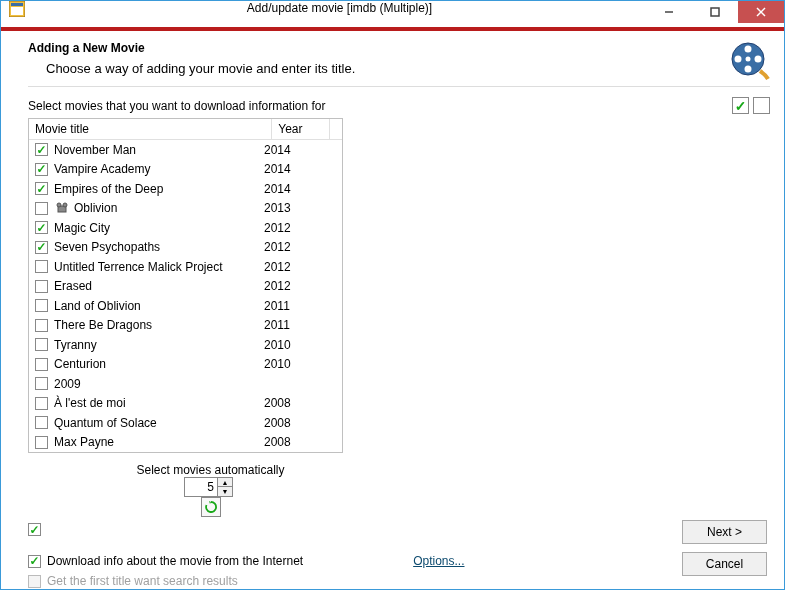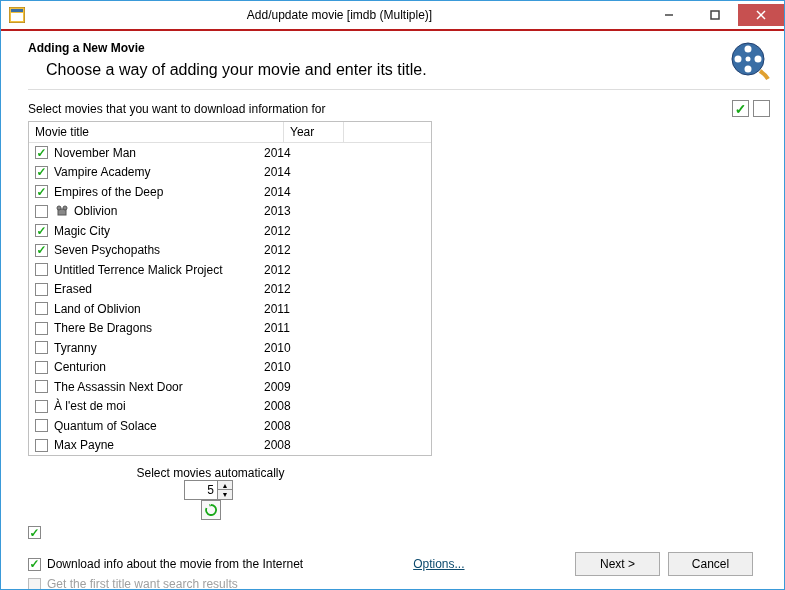--- a/index.html
+++ b/index.html
@@ -1,40 +1,40 @@
 <!DOCTYPE html>
 <html><head>
 <meta charset="utf-8">
 <style>
 * { box-sizing: border-box; margin: 0; padding: 0; }
 body { font-family: "Segoe UI", Tahoma, sans-serif; font-size: 12px; background: #fff; width: 785px; height: 590px; overflow: hidden; border: 1px solid #3a9ad9; }
-.titlebar { height: 30px; background: #fff; display: flex; align-items: center; border-bottom: 2px solid #b91c1c; }
+.titlebar { height: 30px; background: #fff; display: flex; align-items: flex-start; border-bottom: 4px solid #b91c1c; }
 .titlebar .app-icon { width: 16px; height: 16px; margin: 0 8px; }
 .titlebar .title { flex: 1; text-align: center; font-size: 12px; color: #000; }
 .titlebar .win-buttons { display: flex; }
 .titlebar .win-btn { width: 46px; height: 22px; display: flex; align-items: center; justify-content: center; cursor: default; }
 .titlebar .win-btn.close { background: #c75050; color: #fff; }
 .titlebar .win-btn svg { display: block; }
 
 .content { padding: 10px 14px 8px 14px; margin-left: 13px; }
 
 .header-row { display: flex; align-items: flex-start; }
 .header-text { flex: 1; }
 .header-text h1 { font-size: 12px; font-weight: bold; margin-bottom: 6px; }
-.header-text p { font-size: 16px; margin-left: 18px; margin-bottom: 6px; }
+.header-text p { font-size: 13px; margin-left: 18px; margin-bottom: 6px; }
 .header-icon { width: 40px; height: 40px; margin-left: 8px; }
 
 .divider { border: none; border-top: 1px solid #ddd; margin: 4px 0 10px 0; }
 
 .select-row { display: flex; align-items: center; margin-bottom: 4px; }
 .select-row .label { flex: 1; }
 .select-row .cb { width: 17px; height: 17px; border: 1px solid #888; margin-left: 4px; display: flex; align-items: center; justify-content: center; background: #fff; }
 .select-row .cb.checked::after { content: '✓'; color: #18a818; font-weight: bold; font-size: 14px; line-height: 1; }
 
-.table-container { width: 404px; border: 1px solid #c0c0c0; background: #fff; position: relative; }
+.table-container { width: 315px; border: 1px solid #c0c0c0; background: #fff; position: relative; }
 .table-head { display: flex; background: #fff; border-bottom: 1px solid #e0e0e0; }
 .table-head .th { padding: 3px 6px; font-size: 12px; border-right: 1px solid #e0e0e0; }
 .table-head .th.movie { width: 255px; }
 .table-head .th.year { width: 60px; }
 .table-head .th.x { flex: 1; border-right: none; }
 
 .table-body { height: 312px; overflow-y: scroll; overflow-x: hidden; }
 .table-body::-webkit-scrollbar { width: 17px; }
 .table-body::-webkit-scrollbar-track { background: #f0f0f0; }
 .table-body::-webkit-scrollbar-thumb { background: #cdcdcd; border: 1px solid #b0b0b0; }
@@ -57,21 +57,21 @@
 .spinner .arrows div:first-child { border-bottom: 1px solid #888; }
 .refresh-btn { width: 20px; height: 20px; border: 1px solid #888; background: #f8f8f8; display: inline-flex; align-items: center; justify-content: center; color: #18a818; font-size: 12px; cursor: pointer; }
 
 .opt-row { display: flex; align-items: center; margin-top: 6px; }
 .opt-row .cb { width: 13px; height: 13px; border: 1px solid #888; margin-right: 6px; display: inline-flex; align-items: center; justify-content: center; flex-shrink: 0; background: #fff; }
 .opt-row .cb.checked::after { content: '✓'; color: #18a818; font-weight: bold; font-size: 12px; line-height: 1; }
 .opt-row .cb.disabled { border-color: #bbb; background: #f4f4f4; }
 .opt-row.disabled { color: #a0a0a0; }
 .opt-row .link { color: #0c4a6e; text-decoration: underline; margin-left: 110px; cursor: pointer; }
 
-.button-row { position: absolute; bottom: 14px; right: 32px; display: flex; gap: 8px; }
+.button-row { position: absolute; bottom: 14px; right: 18px; display: flex; gap: 8px; flex-direction: column; }
 .button-row button { width: 85px; height: 24px; font-family: inherit; font-size: 12px; background: #f0f0f0; border: 1px solid #aaa; cursor: pointer; }
 </style>
 </head>
 <body>
 
 <div class="titlebar">
   <span class="app-icon">
     <svg width="16" height="16">
         <rect x="0" y="0" width="16" height="16" fill="#f0c040" stroke="#a07010"></rect>
         <rect x="2" y="2" width="12" height="3" fill="#3a6ea5"></rect>
@@ -194,21 +194,20 @@
           <span class="title">Tyranny</span>
           <span class="year">2010</span>
         </div>
         <div class="row">
           <span class="cb"></span>
           <span class="title">Centurion</span>
           <span class="year">2010</span>
         </div>
         <div class="row">
           <span class="cb"></span>
-          <span class="title">The Assassin Next Door</span>
           <span class="year">2009</span>
         </div>
         <div class="row">
           <span class="cb"></span>
           <span class="title">À l'est de moi</span>
           <span class="year">2008</span>
         </div>
         <div class="row">
           <span class="cb"></span>
           <span class="title">Quantum of Solace</span>

